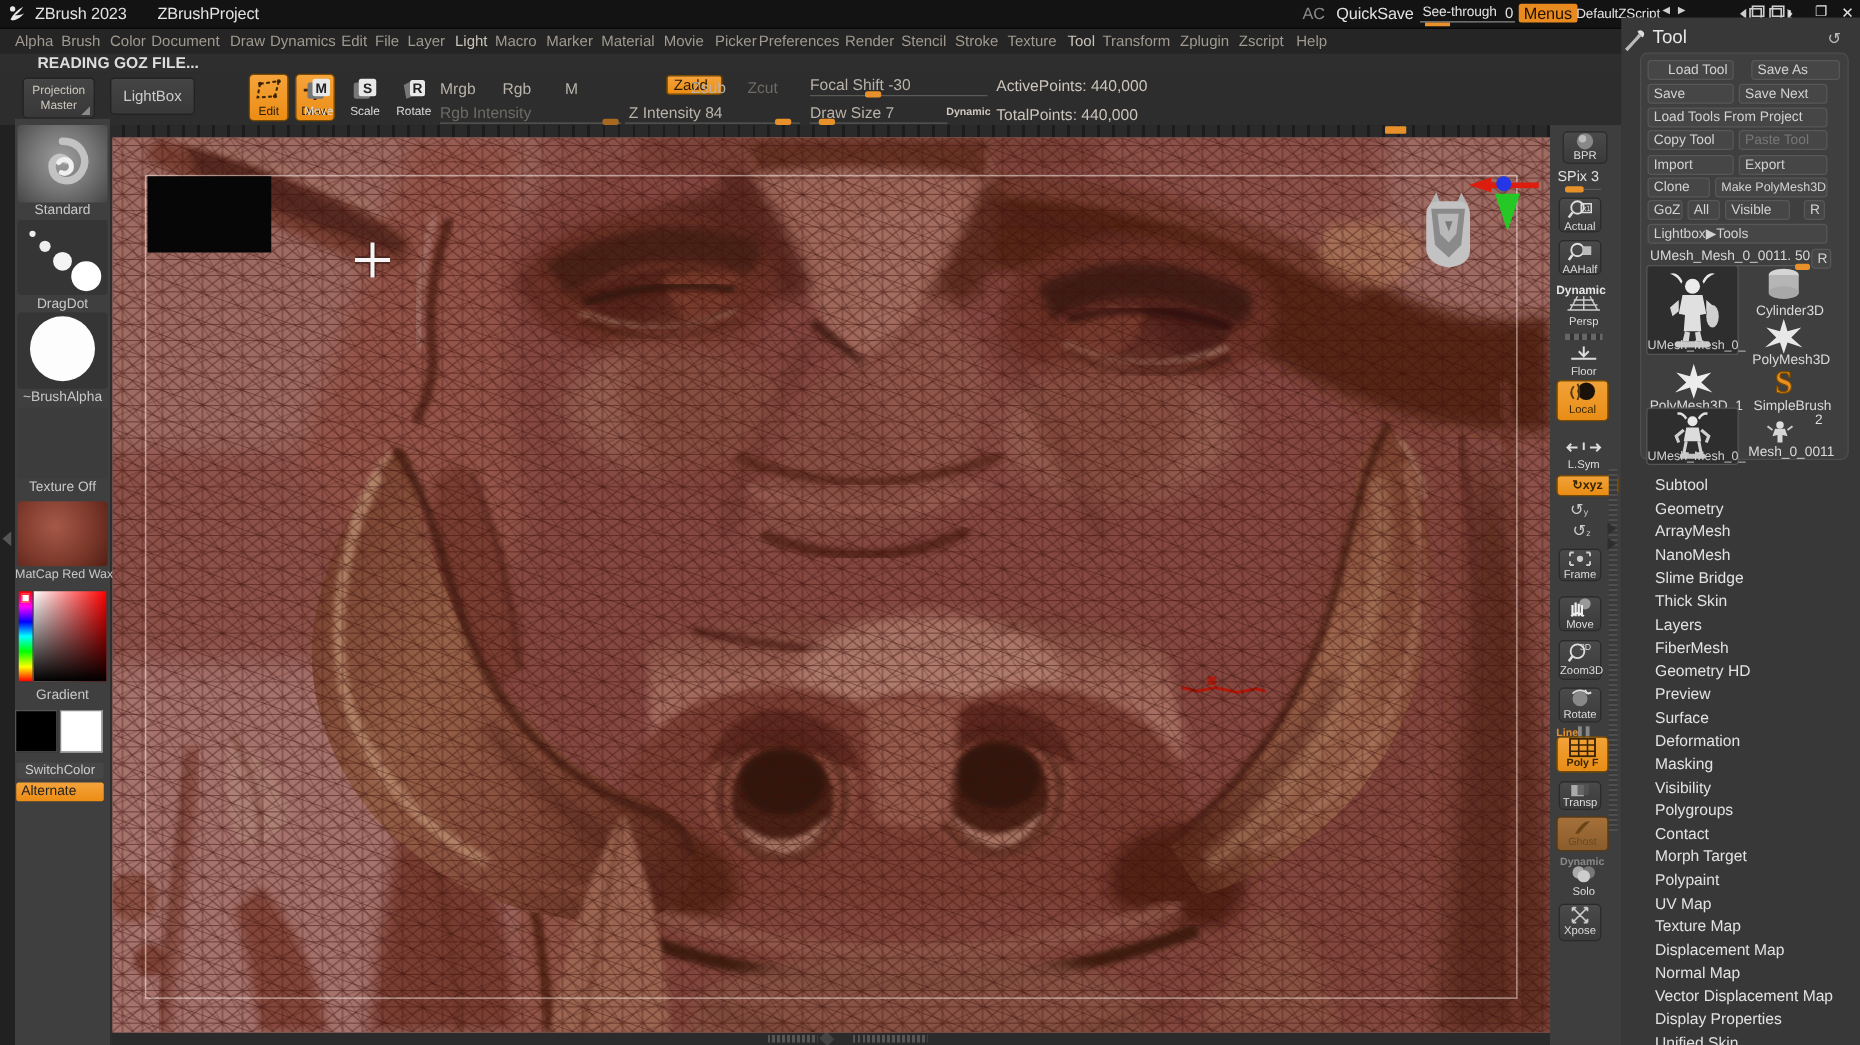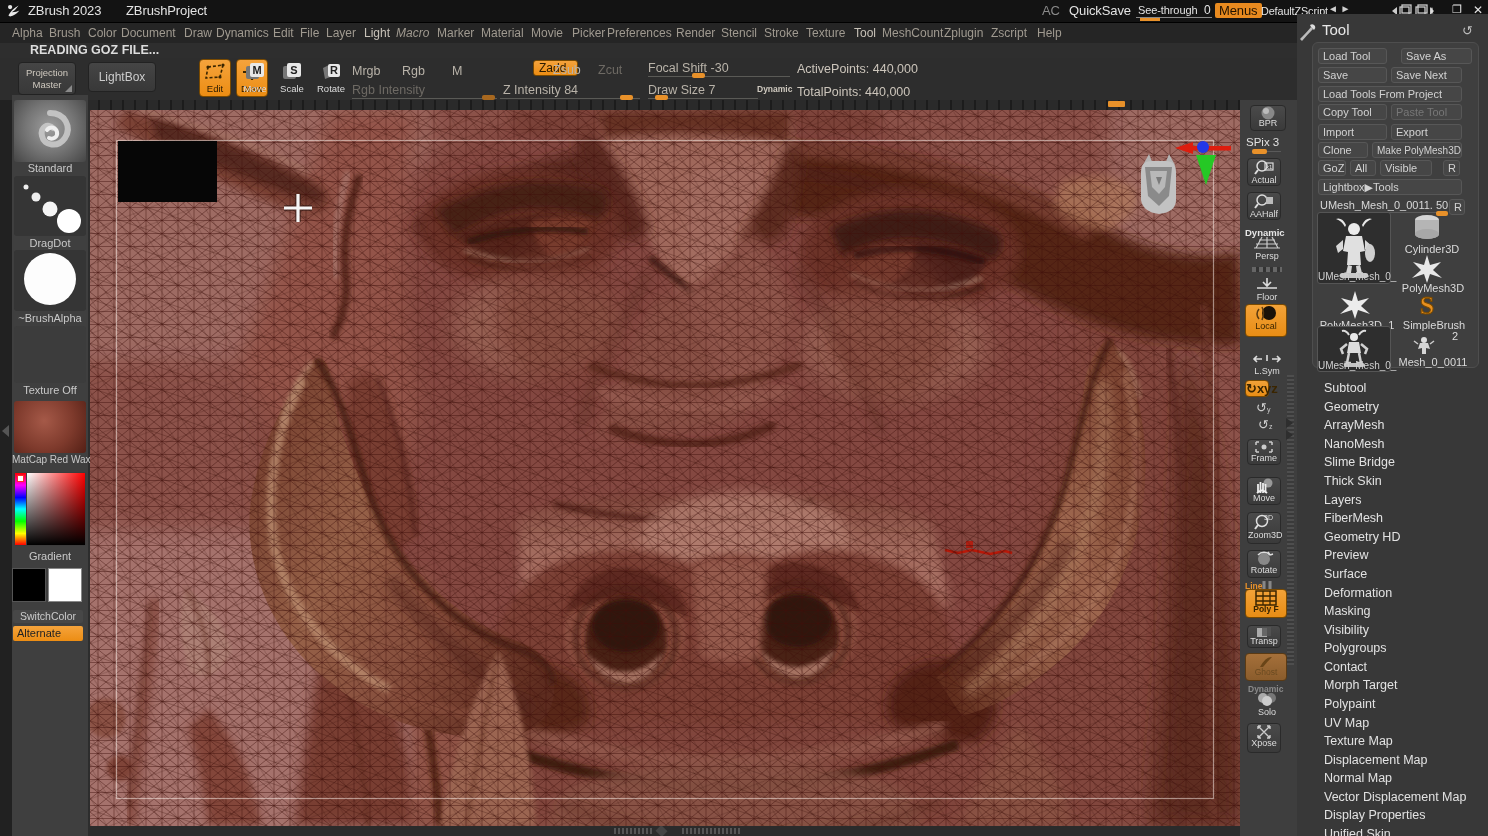--- a/index.html
+++ b/index.html
@@ -100,32 +100,32 @@
     <span style="left:12px;">Alpha</span>
       <span style="left:49px;">Brush</span>
     <span style="left:88px;">Color</span>
       <span style="left:121px;">Document</span>
     <span style="left:184px;">Draw</span>
       <span style="left:216px;">Dynamics</span>
     <span style="left:273px;">Edit</span>
       <span style="left:300px;">File</span>
     <span style="left:326px;">Layer</span>
       <span style="left:364px;color:#c8c2b8;">Light</span>
-    <span style="left:396px;font-style:italic;">Macro</span>
+    <span style="left:396px;">Macro</span>
       <span style="left:437px;">Marker</span>
     <span style="left:481px;">Material</span>
       <span style="left:531px;">Movie</span>
     <span style="left:572px;">Picker</span>
       <span style="left:607px;">Preferences</span>
     <span style="left:676px;">Render</span>
       <span style="left:721px;">Stencil</span>
     <span style="left:764px;">Stroke</span>
       <span style="left:806px;">Texture</span>
     <span style="left:854px;color:#c8c2b8;">Tool</span>
-      <span style="left:882px;">MeshCount</span>
+      <span style="left:882px;">Transform</span>
     <span style="left:944px;">Zplugin</span>
       <span style="left:991px;">Zscript</span>
     <span style="left:1037px;">Help</span>
   </div>
 
   <div class="abs" id="readrow">
       <span style="position:absolute;left:30px;top:0px;">READING GOZ FILE...</span>
     </div>
 
   <div class="abs" id="shelf">
@@ -476,21 +476,21 @@
     <svg width="26" height="18" viewBox="0 0 26 18">
           <circle cx="16" cy="8" r="7" fill="#1a1208"></circle>
           <path d="M6,4 Q2,9 6,14 M9,2 Q12,8 9,15" stroke="#5a3a10" stroke-width="1.5" fill="none"></path>
         </svg>
     <div style="margin-top:-4px;font-size:9px;color:#3a2500;">Local</div></div>
   <div style="position:absolute;left:8px;top:250px;width:38px;text-align:center;color:#ddd;">
     <svg width="30" height="10" viewBox="0 0 30 10">
           <path d="M2,5 H10 M5,2 L2,5 L5,8 M20,5 H28 M25,2 L28,5 L25,8 M15,1 V7" stroke="#ddd" stroke-width="1.6" fill="none"></path>
         </svg>
     <div style="font-size:9px;margin-top:-2px;">L.Sym</div></div>
-  <div class="rs-btn rs-orange" style="left:5px;top:280px;width:24px;height:17px;font-size:13px;line-height:16px;font-weight:bold;color:#3a2500;">↻xyz</div>
+  <div class="rs-btn rs-orange" style="left:5px;top:280px;width:50px;height:17px;font-size:10px;line-height:16px;font-weight:bold;color:#3a2500;">↻xyz</div>
   <div style="position:absolute;left:16px;top:300px;color:#ccc;font-size:13px;">↺<span style="font-size:7px;">y</span></div>
   <div style="position:absolute;left:18px;top:317px;color:#ccc;font-size:13px;">↺<span style="font-size:7px;">z</span></div>
   <div class="rs-btn" style="left:7px;top:339px;width:34px;height:26px;">
     <svg width="20" height="14" viewBox="0 0 20 14">
           <circle cx="10" cy="7" r="2.5" fill="#ccc"></circle>
           <path d="M2,2 L5,2 M2,2 L2,5 M18,2 L15,2 M18,2 L18,5 M2,12 L5,12 M2,12 L2,9 M18,12 L15,12 M18,12 L18,9" stroke="#ccc" stroke-width="1.5"></path>
         </svg>
     <div style="margin-top:-3px;font-size:9px;">Frame</div></div>
   <div class="rs-btn" style="left:7px;top:377px;width:34px;height:28px;">
     <svg width="20" height="16" viewBox="0 0 20 16">
@@ -549,21 +549,21 @@
 </div>
 
   <div class="abs" id="toolpanel">
   <svg width="20" height="20" style="position:absolute;left:0px;top:8px;" viewBox="0 0 20 20">
         <path d="M3,17 Q10,10 14,5 L16,7 Q11,12 5,19 Z" fill="#bbb"></path>
         <path d="M13,3 Q16,1 18,4 Q19,6 17,8 L14,5 Z" fill="#ddd"></path>
       </svg>
   <div style="position:absolute;left:25px;top:7px;color:#e8e8e8;font-size:15px;">Tool</div>
   <div style="position:absolute;left:165px;top:9px;color:#bbb;font-size:13px;">↺</div>
   <div id="toolbox"></div>
-  <div class="tp-btn" style="left:21px;top:34px;width:69px;">Load Tool</div>
+  <div class="tp-btn" style="left:21px;top:34px;width:69px;text-align:right;">Load Tool</div>
   <div class="tp-btn" style="left:104px;top:34px;width:71px;">Save As</div>
   <div class="tp-btn" style="left:21px;top:53px;width:69px;">Save</div>
   <div class="tp-btn" style="left:94px;top:53px;width:71px;">Save Next</div>
   <div class="tp-btn" style="left:21px;top:72px;width:144px;">Load Tools From Project</div>
   <div class="tp-btn" style="left:21px;top:90px;width:69px;">Copy Tool</div>
   <div class="tp-btn" style="left:94px;top:90px;width:71px;color:#777;">Paste Tool</div>
   <div class="tp-btn" style="left:21px;top:110px;width:69px;">Import</div>
   <div class="tp-btn" style="left:94px;top:110px;width:71px;">Export</div>
   <div class="tp-btn" style="left:21px;top:128px;width:50px;">Clone</div>
   <div class="tp-btn" style="left:75px;top:128px;width:90px;font-size:10px;">Make PolyMesh3D</div>

